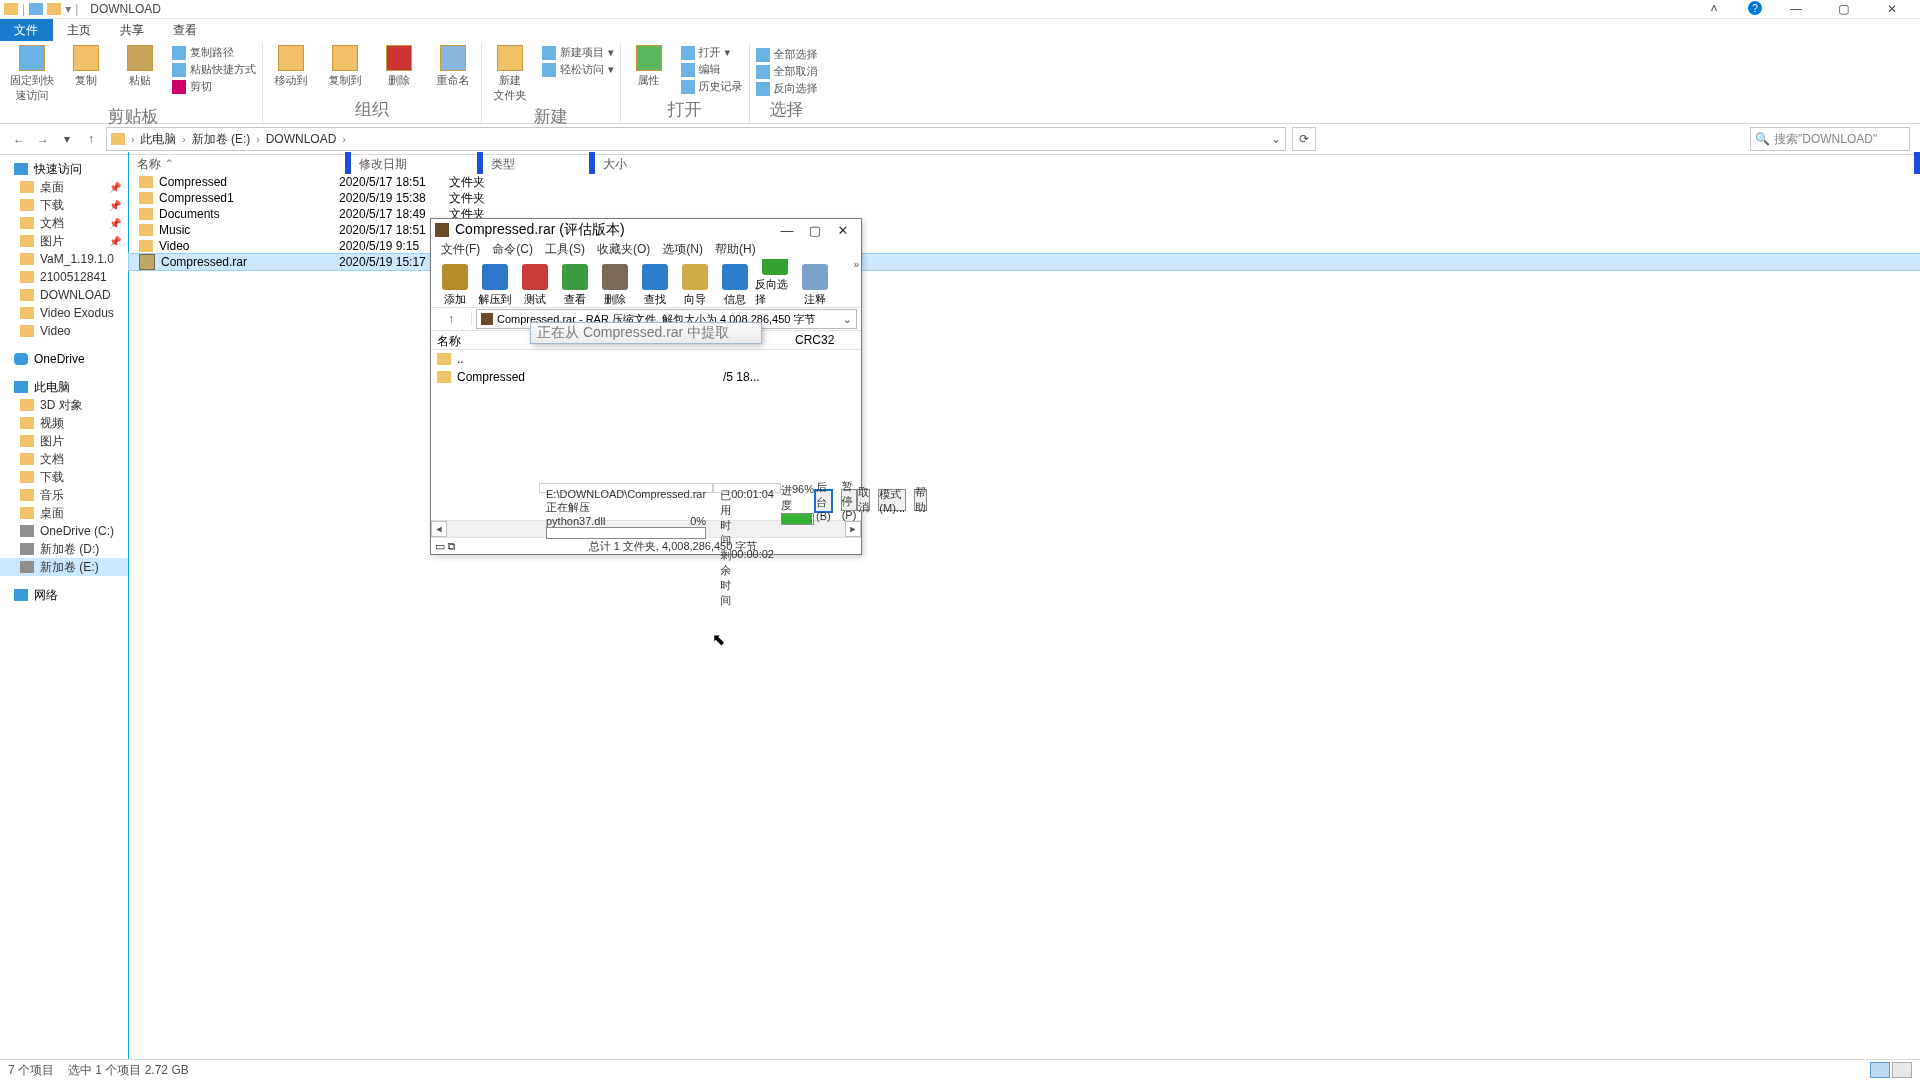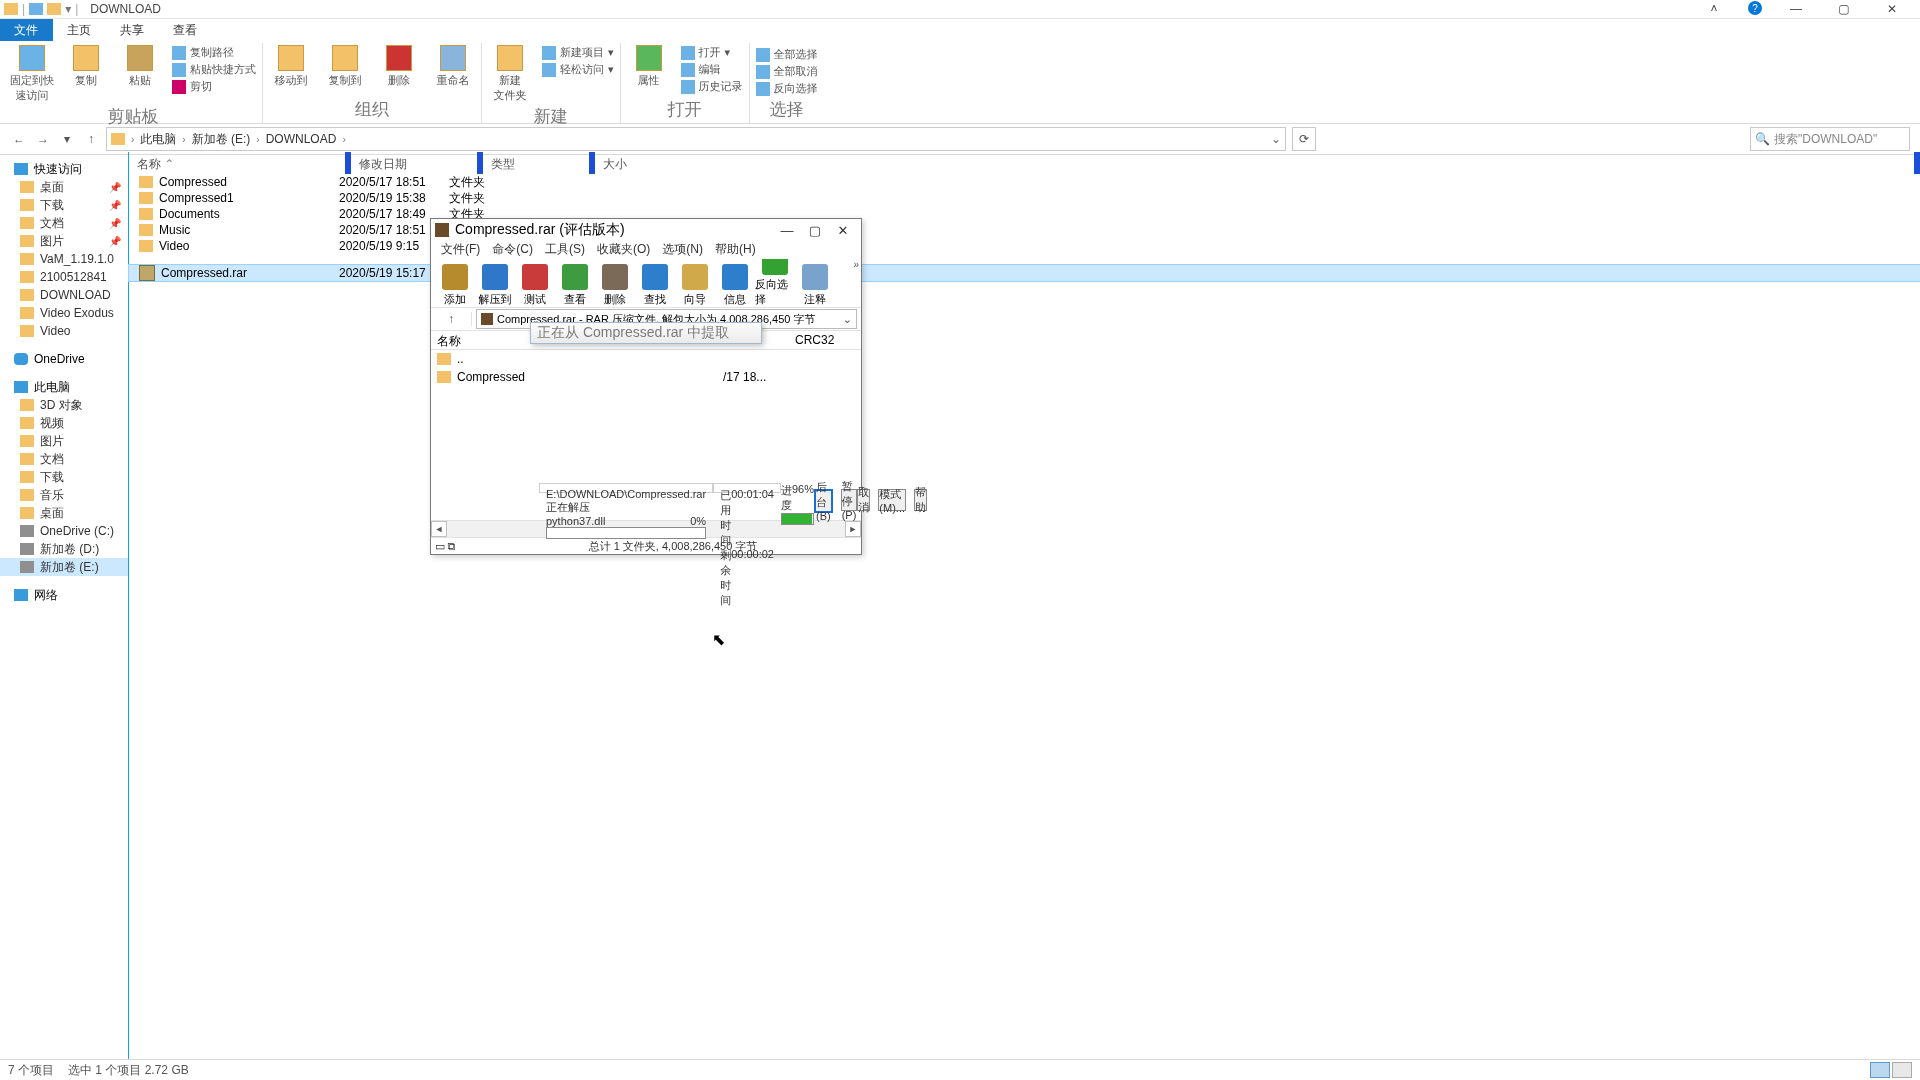--- a/index.html
+++ b/index.html
@@ -42,21 +42,21 @@
   .sidebar .ic.pc{ background:#3a9bdc;}
   .sidebar .ic.disk{ background:#8f8f8f;}
   .sidebar .ic.net{ background:#3a9bdc;}
   .sidebar .pin { margin-left:auto; margin-right:6px; color:#888; font-size:10px;}
   .sidebar .gap{height:10px;}
   .files { flex:1; position:relative;}
   .files .cols { position:absolute; top:0; left:0; right:0; height:22px; display:flex; color:#555; font-size:12px;}
   .files .cols div{ padding:4px 8px; border-right:6px solid #1d4ed8;}
   .files .rows { position:absolute; top:22px; left:0; right:0;}
   .files .row { display:flex; height:16px; align-items:center; font-size:12px;}
-  .files .row.sel { background:#cce8ff; outline:1px solid #99d1ff;margin-top:11px;}
+  .files .row.sel { background:#cce8ff; outline:1px solid #99d1ff;}
   .files .row .c1{ width:200px; padding-left:10px; display:flex; gap:6px; align-items:center;}
   .files .row .c2{ width:110px; padding-left:0;}
   .files .row .c3{ width:90px; padding-left:0;}
   .files .row .c4{ flex:1;}
   .fico{ width:14px; height:12px; background:#f3c268; display:inline-block;}
   .fico.rar{ background:#bfa76a; border:1px solid #7a6b3f; height:14px;}
   .status-bar { position:absolute; left:0; right:0; bottom:0; height:20px; display:flex; align-items:center; font-size:12px; color:#555; padding:0 8px; border-top:1px solid #dadada; background:#fff; gap:14px;}
   .status-bar .r { margin-left:auto; display:flex; gap:2px;}
   .view-toggle{ width:18px; height:14px; border:1px solid #aaa; background:#e8e8e8;}
   .view-toggle.sel{ background:#bcd8ef; border-color:#5a9bd4;}
@@ -517,21 +517,21 @@
     <div style="width:60px">CRC32</div>
   </div>
   <div class="list">
     <div class="lrow">
         <span class="fico"></span>
         <span>..</span>
       </div>
     <div class="lrow">
         <span class="fico"></span>
         <span style="width:260px">Compressed</span>
-        <span>/17 18...</span>
+        <span>/5 18...</span>
       </div>
   </div>
   <div class="hscroll"></div>
   <div class="sb">
     <div class="l">
         <span>▭</span>
         <span>⧉</span>
       </div>
     <div class="m">总计 1 文件夹, 4,008,286,450 字节</div>
   </div>

